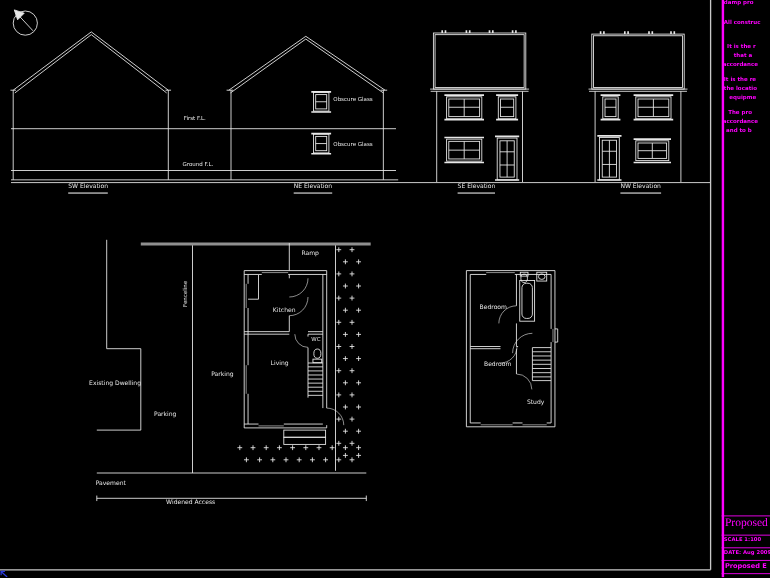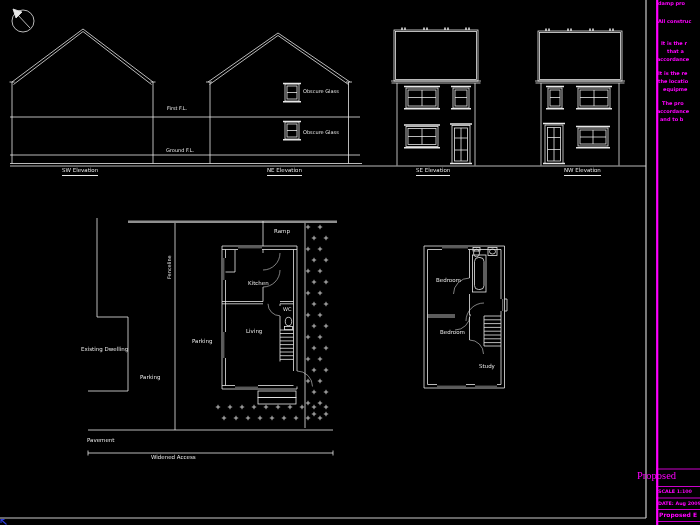--- a/index.html
+++ b/index.html
@@ -209,19 +209,19 @@
     <span class="note" style="left:657px;top:57px">accordance</span>
     <span class="note" style="left:658px;top:71px">It is the re</span>
     <span class="note" style="left:658px;top:79px">the locatio</span>
     <span class="note" style="left:663px;top:87px">equipme</span>
     <span class="note" style="left:662px;top:101px">The pro</span>
     <span class="note" style="left:657px;top:109px">accordance</span>
     <span class="note" style="left:660px;top:117px">and to b</span>
   </div>
 
   <div>
-    <span class="tb-title" style="left:637px;top:470px">Proposed</span>
+    <span class="tb-title" style="left:659px;top:470px">Proposed</span>
     <span class="tb-row" style="left:658px;top:489px">SCALE 1:100</span>
     <span class="tb-row" style="left:658px;top:500.5px">DATE: Aug 2009</span>
     <span class="tb-sub" style="left:659px;top:511px">Proposed E</span>
   </div>
 
 </div>
 
 </body></html>

